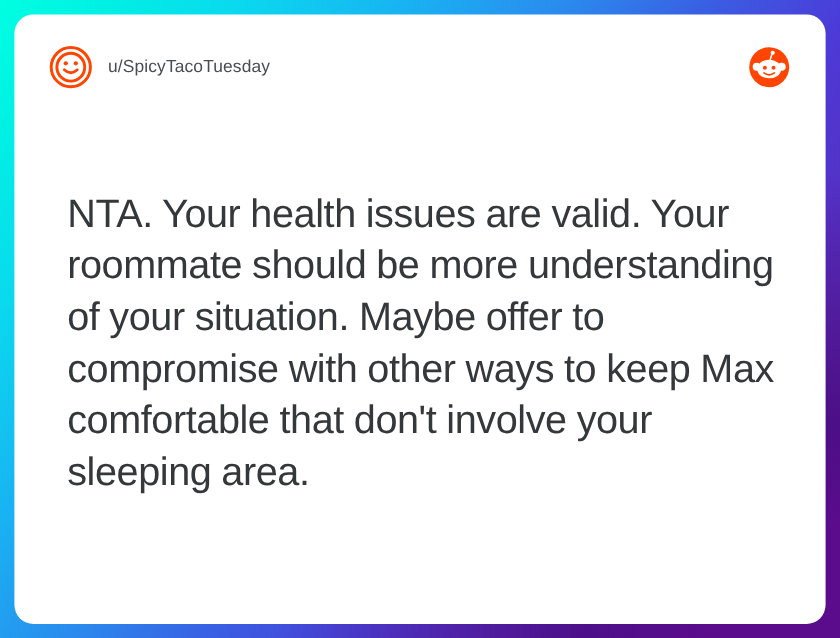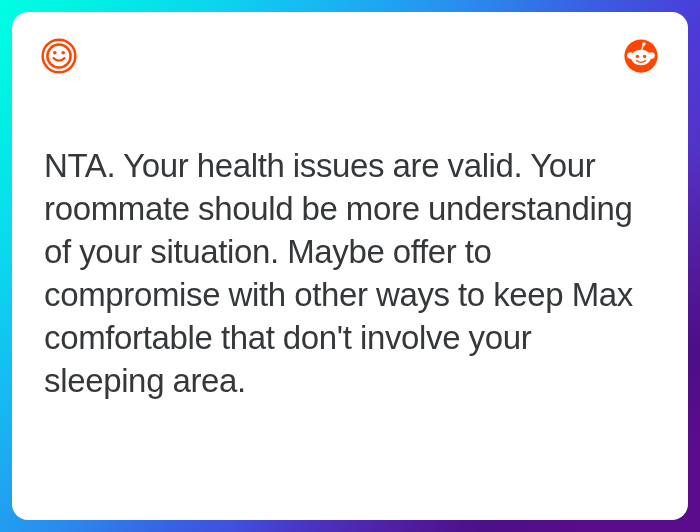--- a/index.html
+++ b/index.html
@@ -103,21 +103,21 @@
   }
 
   .comment-text {
     font-family: "Liberation Sans", sans-serif;
     font-size: 33px;
     line-height: 43px;
     font-weight: 400;
     color: #35383A;
     letter-spacing: -0.35px;
     word-spacing: -0.5px;
-    margin: 4px;
+    margin: 16px;
     white-space: pre-wrap;
   }
 </style>
 </head>
 <body>
 
 <div class="screen">
 
   <div class="card">
 
@@ -126,20 +126,21 @@
       <span class="avatar">
         <svg viewBox="0 0 40 40" width="38" height="38" aria-hidden="true">
           <circle cx="20" cy="20" r="17.2" fill="none" stroke="#FF4500" stroke-width="2.6"></circle>
           <circle cx="20" cy="20" r="12.2" fill="none" stroke="#FF4500" stroke-width="2.6"></circle>
           <circle cx="15.6" cy="16.6" r="1.85" fill="#FF4500"></circle>
           <circle cx="24.4" cy="16.6" r="1.85" fill="#FF4500"></circle>
           <path d="M14.3 22.2 Q20 27.6 25.7 22.2" fill="none" stroke="#FF4500" stroke-width="2.4" stroke-linecap="round"></path>
         </svg>
       </span>
 
+      <span class="username">u/SpicyTacoTuesday</span>
 
       <span class="header-spacer"></span>
 
       <span class="brand-logo">
         <svg viewBox="0 0 40 40" width="38" height="38" aria-hidden="true">
           <circle cx="20" cy="20" r="17.5" fill="#FF4500"></circle>
 
           <path d="M20.6 14.2 L22.6 8.0" fill="none" stroke="#FFFFFF" stroke-width="1.35" stroke-linecap="round"></path>
           <circle cx="23.1" cy="7.4" r="1.85" fill="#FFFFFF"></circle>
 

